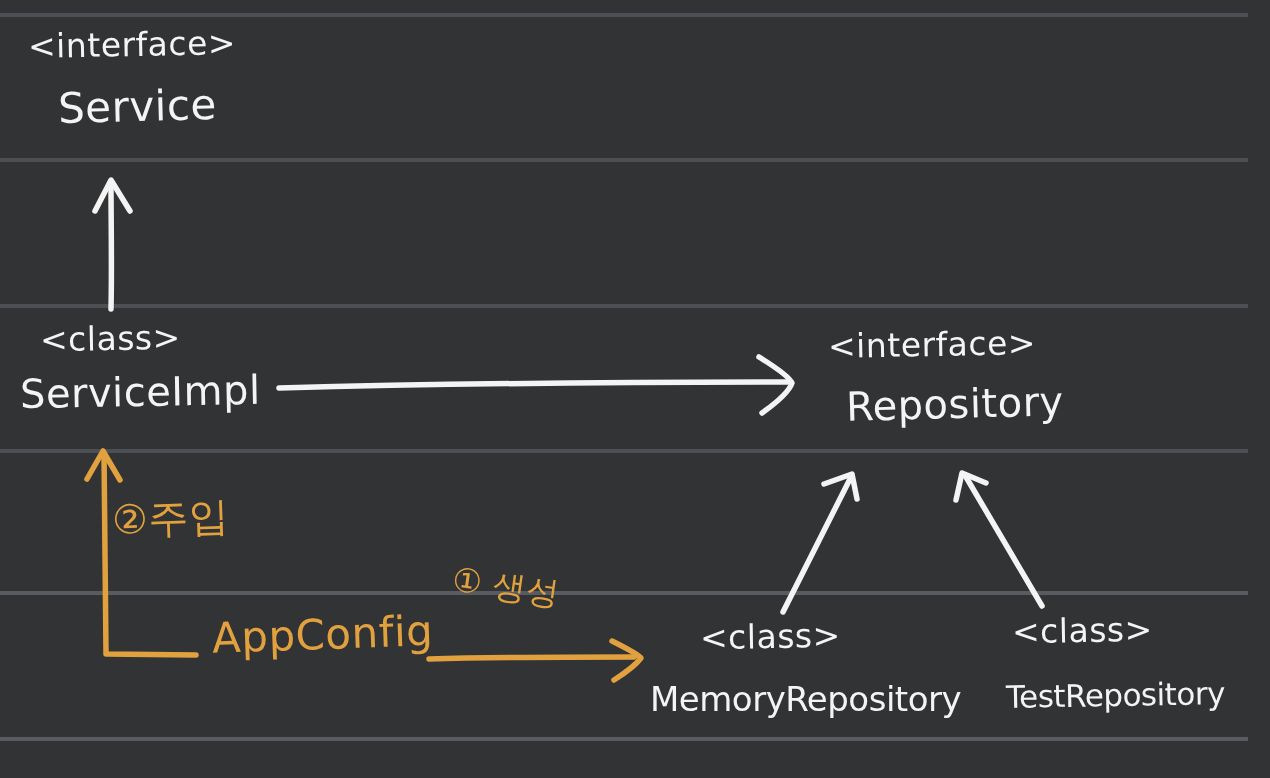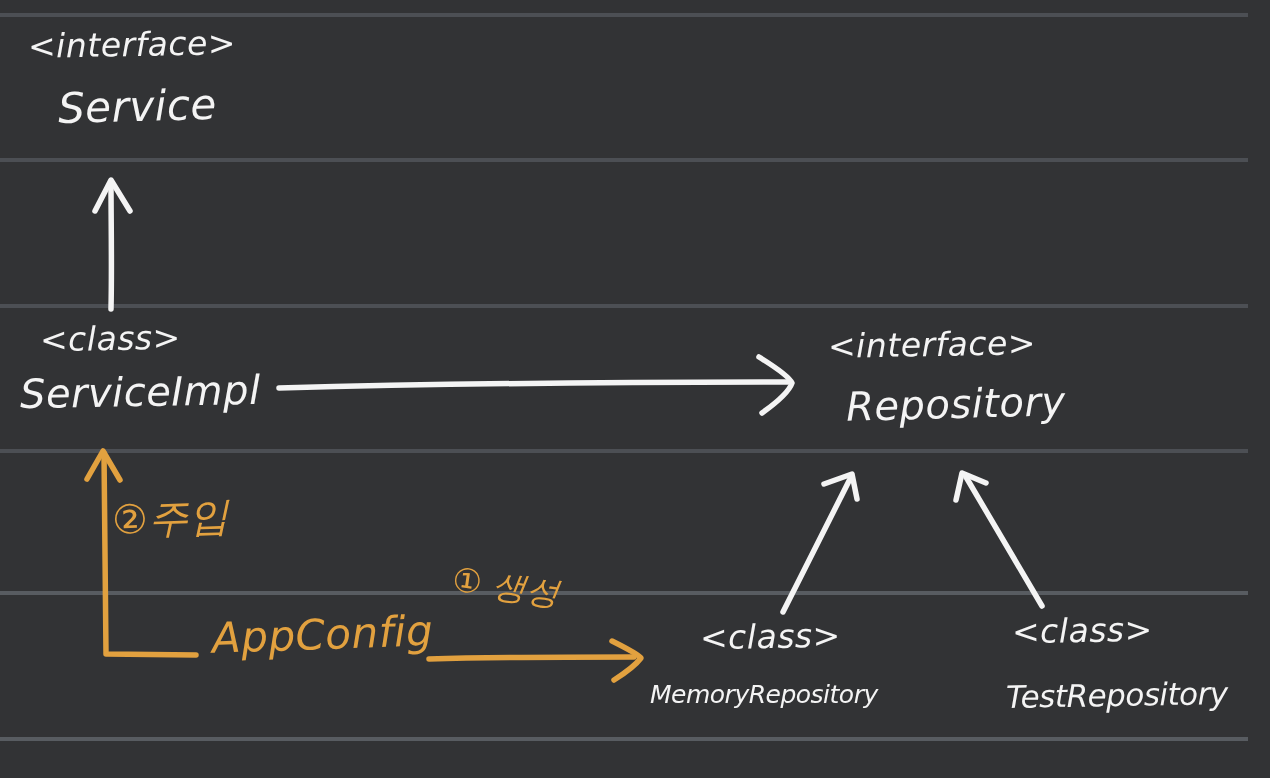--- a/index.html
+++ b/index.html
@@ -14,21 +14,20 @@
   body {
     width: 1270px; height: 778px;
     background: var(--background);
     overflow: hidden;
     font-family: "DejaVu Sans", sans-serif;
   }
   .canvas {
     position: relative;
     width: 1248px; height: 778px;
     background: var(--background);
-    font-style: italic;
   }
   .rule {
     position: absolute;
     left: 0; width: 100%; height: 4px;
     background: var(--rule-line);
   }
   .rule.light { background: var(--rule-line-light); }
   svg.arrow-layer {
     position: absolute; left: 0; top: 0;
     width: 1270px; height: 778px;
@@ -59,21 +58,21 @@
   .cname  { font-size: 42px; }
 
   
   #svc-stereo   { left: 28px;  top: 28px;  transform: rotate(-1deg); }
   #svc-name     { left: 58px;  top: 86px;  transform: rotate(-1.5deg); }
   #impl-stereo  { left: 40px;  top: 322px; transform: rotate(-1deg); }
   #impl-name    { left: 20px;  top: 372px; font-size: 40px; transform: rotate(-1deg); }
   #repo-stereo  { left: 828px; top: 328px; transform: rotate(-1deg); }
   #repo-name    { left: 846px; top: 384px; font-size: 40px; transform: rotate(-1.5deg); }
   #mem-stereo   { left: 700px; top: 620px; transform: rotate(-1deg); }
-  #mem-name     { left: 650px; top: 682px; font-size: 25px; letter-spacing: -0.5px; }
+  #mem-name     { left: 650px; top: 682px; font-size: 34px; letter-spacing: -0.5px; }
   #test-stereo  { left: 1012px; top: 614px; transform: rotate(-1deg); }
   #test-name    { left: 1006px; top: 680px; font-size: 31px; letter-spacing: -0.5px; transform: rotate(-1deg); }
   #appconfig    { left: 212px; top: 614px; font-size: 42px; transform: rotate(-2deg); }
   #step2-label  { left: 112px; top: 498px; font-size: 40px; transform: rotate(-2deg); }
   #step1-label  { left: 452px; top: 570px; font-size: 33px; transform: rotate(8deg); }
 </style>
 </head>
 <body>
 
 <div class="canvas">

